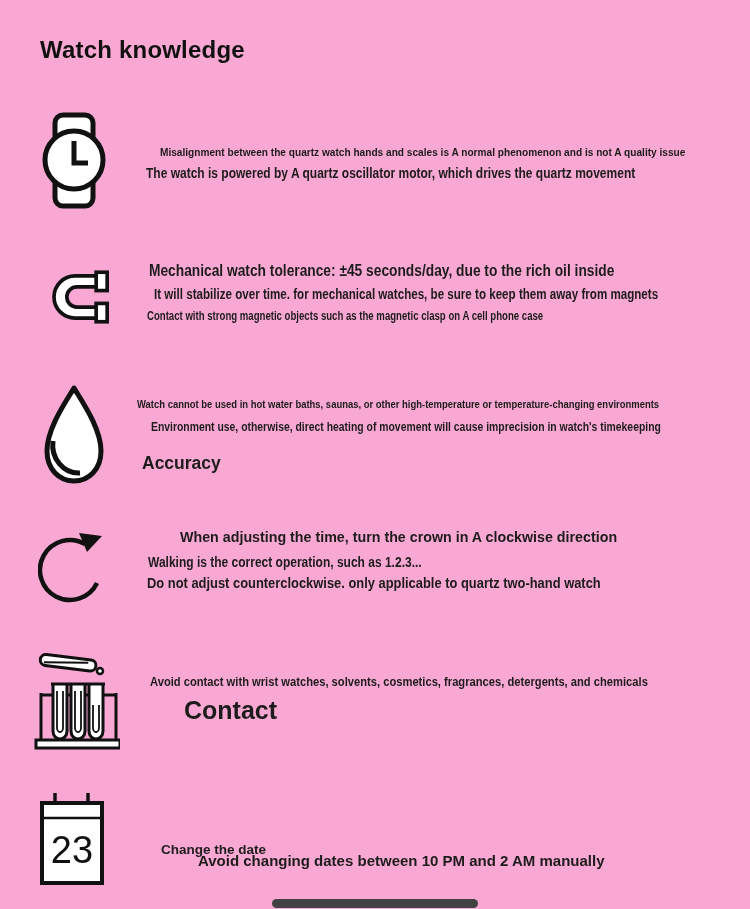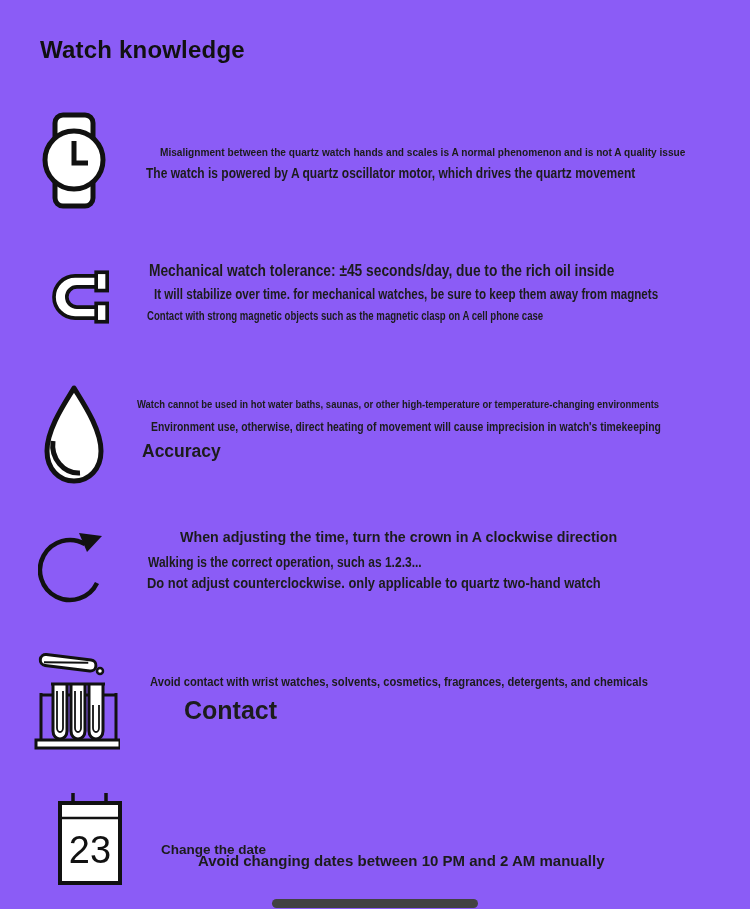--- a/index.html
+++ b/index.html
@@ -1,18 +1,18 @@
 <!DOCTYPE html>
 <html><head>
 <meta charset="utf-8">
 <style>
   html,body{margin:0;padding:0;background:#e8e8e8;}
   .canvas{
     position:relative;width:750px;height:909px;margin:0 auto;
-    background:#8b5cf6;overflow:hidden;
+    background:#f9a8d4;overflow:hidden;
     font-family:"Liberation Sans",sans-serif;color:#1c1c1c;
   }
   .ln{
     position:absolute;white-space:nowrap;font-weight:700;line-height:1.15;
     transform-origin:0 0;color:#1c1c1c;
   }
   .cx80{transform:scaleX(.80);}
   .cx85{transform:scaleX(.86);}
   .cx92{transform:scaleX(.92);}
   .title{
@@ -60,21 +60,21 @@
 
   <div>
     <div class="icon" style="left:40px;top:384px;width:68px;height:102px;">
       <svg viewBox="0 0 68 102" xmlns="http://www.w3.org/2000/svg">
         <path d="M 34 4 C 27 16 7 44 7 67 C 7 85 19 97 34 97 C 49 97 61 85 61 67 C 61 44 41 16 34 4 Z" fill="#fff" stroke="#111" stroke-width="5" stroke-linejoin="round"></path>
         <path d="M 13 57 A 26 28 0 0 0 40 89" fill="none" stroke="#111" stroke-width="5"></path>
       </svg>
     </div>
     <div class="ln cx85" style="left:137px;top:398px;font-size:11px;">Watch cannot be used in hot water baths, saunas, or other high-temperature or temperature-changing environments</div>
     <div class="ln cx80" style="left:151px;top:420px;font-size:13px;">Environment use, otherwise, direct heating of movement will cause imprecision in watch's timekeeping</div>
-    <div class="ln" style="left:142px;top:441px;font-size:17.5px;">Accuracy</div>
+    <div class="ln" style="left:142px;top:453px;font-size:17.5px;">Accuracy</div>
   </div>
 
   <div>
     <div class="icon" style="left:38px;top:526px;width:72px;height:86px;">
       <svg viewBox="0 0 72 86" xmlns="http://www.w3.org/2000/svg">
         <path d="M 47 18 A 30 30 0 1 0 59 57" fill="none" stroke="#111" stroke-width="4.5"></path>
         <polygon points="64,10 41,7 49,26" fill="#111"></polygon>
       </svg>
     </div>
     <div class="ln cx92" style="left:180px;top:528px;font-size:15.5px;">When adjusting the time, turn the crown in A clockwise direction</div>
@@ -103,21 +103,21 @@
         <line x1="57" y1="34" x2="75" y2="34" stroke="#111" stroke-width="3"></line>
         <path d="M 63 55 V 78 A 3 4 0 0 0 69 78 V 55" fill="none" stroke="#111" stroke-width="1.8"></path>
         <rect x="6" y="90" width="84" height="8" fill="#fff" stroke="#111" stroke-width="3"></rect>
       </svg>
     </div>
     <div class="ln cx85" style="left:150px;top:675px;font-size:13px;">Avoid contact with wrist watches, solvents, cosmetics, fragrances, detergents, and chemicals</div>
     <div class="ln" style="left:139px;top:696px;font-size:25px;margin-left:45px;">Contact</div>
   </div>
 
   <div>
-    <div class="icon" style="left:56px;top:792px;width:68px;height:94px;">
+    <div class="icon" style="left:38px;top:792px;width:68px;height:94px;">
       <svg viewBox="0 0 68 94" xmlns="http://www.w3.org/2000/svg">
         <line x1="17" y1="1" x2="17" y2="14" stroke="#111" stroke-width="3.5"></line>
         <line x1="50" y1="1" x2="50" y2="14" stroke="#111" stroke-width="3.5"></line>
         <rect x="4" y="11" width="60" height="80" fill="#fff" stroke="#111" stroke-width="4"></rect>
         <line x1="4" y1="26" x2="64" y2="26" stroke="#111" stroke-width="2.5"></line>
         <text x="34" y="71" font-size="38" text-anchor="middle" fill="#111" font-family="Liberation Sans, sans-serif">23</text>
       </svg>
     </div>
     <div class="ln" style="left:198px;top:817px;font-size:15px;margin-top:35px;">Avoid changing dates between 10 PM and 2 AM manually</div>
     <div class="ln" style="left:137px;top:842px;font-size:13.5px;margin-left:24px;">Change the date</div>

